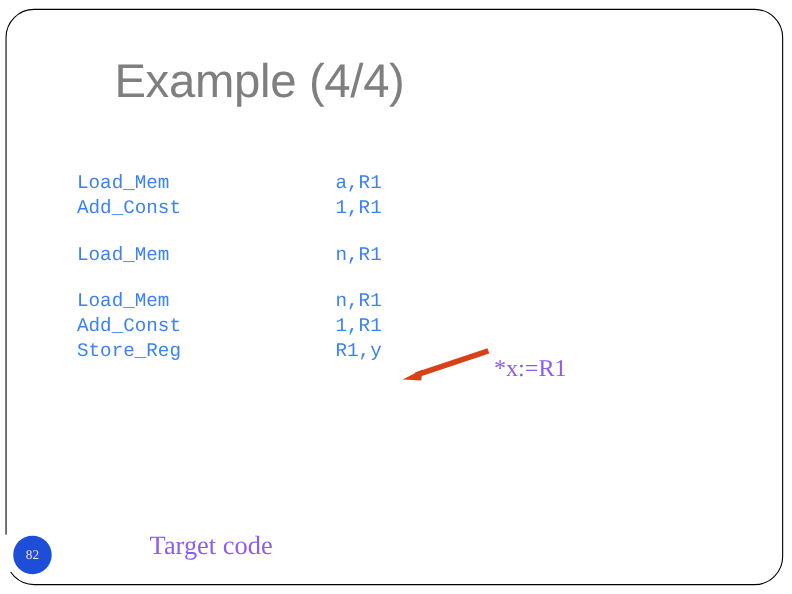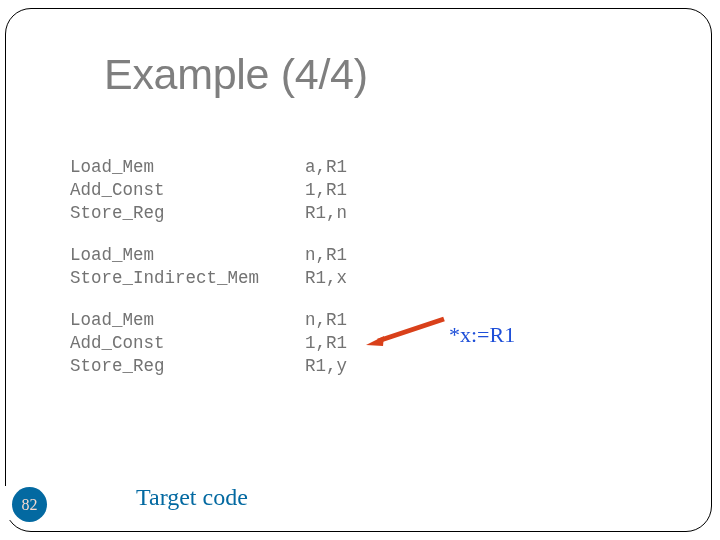--- a/index.html
+++ b/index.html
@@ -56,21 +56,21 @@
     letter-spacing: -0.3px;
     white-space: nowrap;
   }
 
   #code-area {
     position: absolute;
     left: 70px;
     top: 156px;
     font-family: "Liberation Mono", "DejaVu Sans Mono", monospace;
     font-size: 17.5px;
-    color: #737373;
+    color: #3b82f6;
     line-height: 23px;
   }
   .code-block {
     margin: 0 0 19px 0;
   }
   .code-block:last-child { margin-bottom: 0; }
   .code-line {
     display: block;
     white-space: pre;
     height: 23px;
@@ -90,71 +90,69 @@
     top: 308px;
     width: 100px;
     height: 48px;
   }
   #annotation-label {
     position: absolute;
     left: 449px;
     top: 322px;
     font-family: "Liberation Serif", "DejaVu Serif", serif;
     font-size: 22px;
-    color: #1d4ed8;
+    color: #8b5cf6;
     white-space: nowrap;
   }
 
   #caption {
     position: absolute;
     left: 136px;
     top: 484px;
     font-family: "Liberation Serif", "DejaVu Serif", serif;
     font-size: 24px;
-    color: #0369a1;
+    color: #8b5cf6;
     white-space: nowrap;
   }
 
   #page-badge {
     position: absolute;
     left: 12px;
     top: 487px;
     width: 35px;
     height: 35px;
     border-radius: 50%;
-    background: #0369a1;
+    background: #1d4ed8;
     color: #f6d9cf;
     font-family: "Liberation Serif", "DejaVu Serif", serif;
-    font-size: 16px;
+    font-size: 12px;
     display: flex;
     align-items: center;
     justify-content: center;
   }
 </style>
 </head>
 <body>
 
 <div id="slide">
 
   <div id="frame"></div>
   <div id="frame-gap"></div>
 
   <div id="title">Example (4/4)</div>
 
   <div id="code-area">
 
     <div class="code-block">
       <span class="code-line"><span class="op">Load_Mem</span><span class="args">a,R1</span></span>
       <span class="code-line"><span class="op">Add_Const</span><span class="args">1,R1</span></span>
-      <span class="code-line"><span class="op">Store_Reg</span><span class="args">R1,n</span></span>
     </div>
 
     <div class="code-block">
       <span class="code-line"><span class="op">Load_Mem</span><span class="args">n,R1</span></span>
-      <span class="code-line"><span class="op">Store_Indirect_Mem</span><span class="args">R1,x</span></span>
     </div>
 
     <div class="code-block">
       <span class="code-line"><span class="op">Load_Mem</span><span class="args">n,R1</span></span>
       <span class="code-line"><span class="op">Add_Const</span><span class="args">1,R1</span></span>
       <span class="code-line"><span class="op">Store_Reg</span><span class="args">R1,y</span></span>
     </div>
 
   </div>
 

